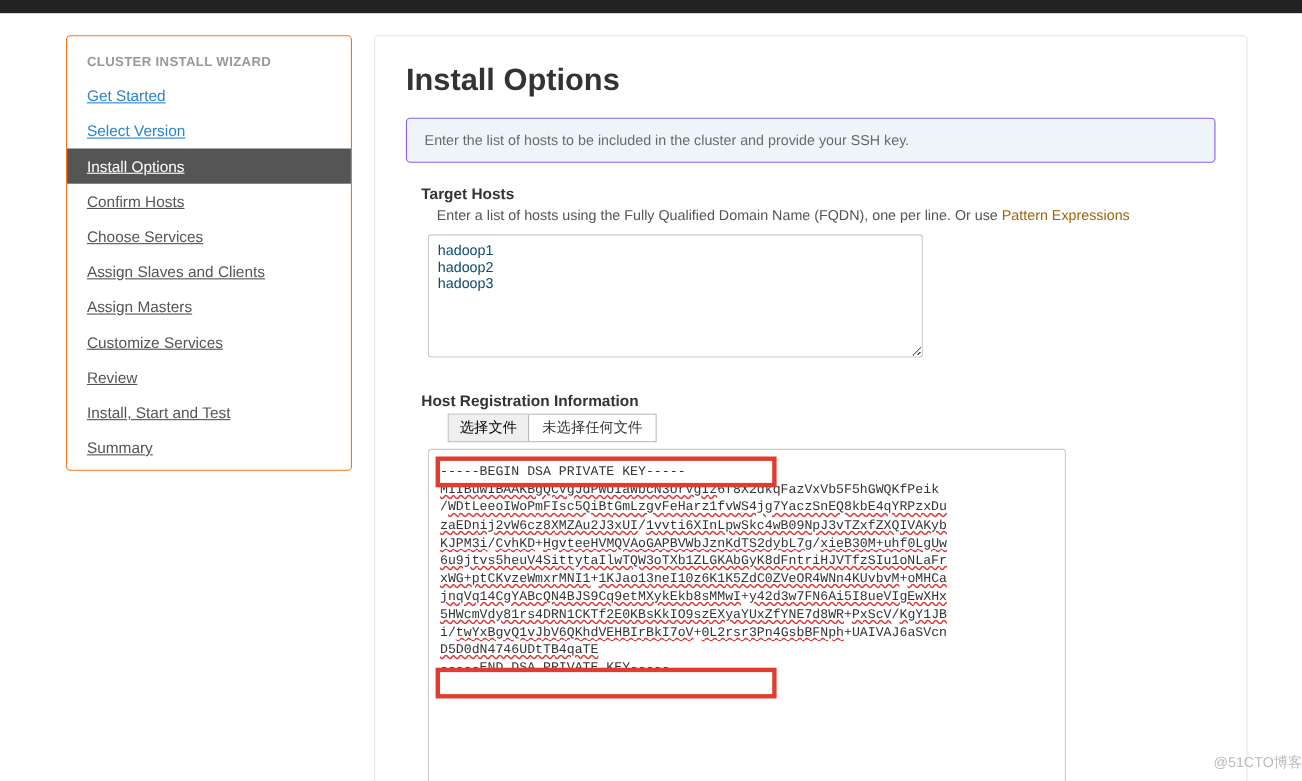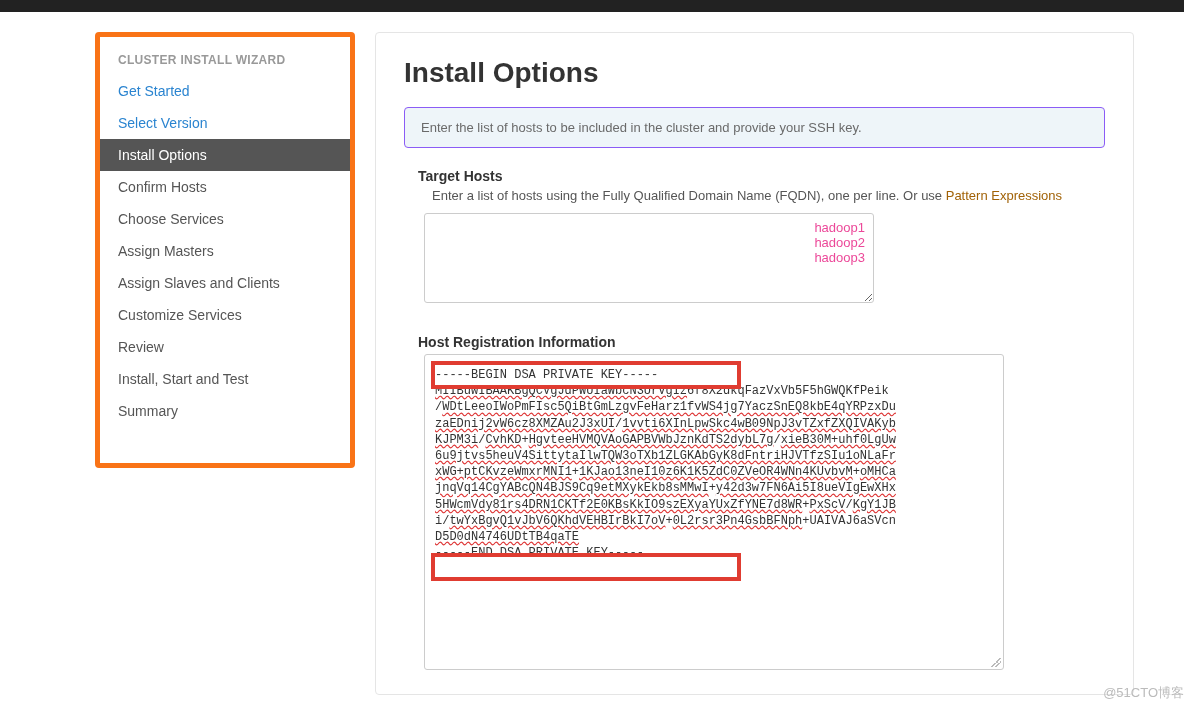--- a/index.html
+++ b/index.html
@@ -1,30 +1,30 @@
 <!DOCTYPE html>
 <html><head>
   <meta charset="utf-8">
   <style>
     * { box-sizing: border-box; margin: 0; padding: 0; }
     body { font-family: "Helvetica Neue", Helvetica, Arial, sans-serif; font-size: 14px; color: #333; background: #fff; }
     .topbar { height: 12px; background: #222; width: 100%; }
     .container { display: flex; padding: 20px 50px 0 60px; gap: 20px; align-items: flex-start; }
-    .sidebar { width: 260px; border: 5px solid #f97316; border-radius: 4px; background: #fff; padding-bottom: 36px; margin-left: 35px; }
+    .sidebar { width: 260px; border: 1px solid #f97316; border-radius: 4px; background: #fff; padding-bottom: 4px; }
     .sidebar-title { font-size: 12px; color: #999; font-weight: 600; padding: 16px 18px 8px; letter-spacing: 0.3px; }
-    .sidebar-item { display: block; padding: 8px 18px; font-size: 14px; color: #555; cursor: default; }
+    .sidebar-item { display: block; padding: 8px 18px; font-size: 14px; color: #555; cursor: default; text-decoration: underline; }
     .sidebar-item.link { color: #2a84d0; cursor: pointer; }
     .sidebar-item.active { background: #555; color: #fff; }
     .main { flex: 1; border: 1px solid #e5e5e5; border-radius: 4px; padding: 24px 28px 24px 28px; }
     .page-title { font-size: 28px; font-weight: 700; color: #333; margin-bottom: 18px; }
     .info-box { background: #eef5f9; border: 1px solid #8b5cf6; border-radius: 4px; padding: 12px 16px; color: #6a6a6a; margin-bottom: 20px; font-size: 13px; }
     .section-label { font-weight: 700; color: #333; margin-top: 13px; margin-bottom: 4px; font-size: 14px; padding-left: 14px; }
     .section-desc { color: #555; font-size: 13px; margin-bottom: 10px; padding-left: 28px; }
     .section-desc a { color: #a16207; text-decoration: none; }
-    .txtarea { width: 100%; max-width: 450px; height: 90px; border: 1px solid #ccc; border-radius: 3px; padding: 6px 8px; font-family: inherit; font-size: 13px; color: #ec4899; resize: both; margin-left: 20px; text-align: right; }
+    .txtarea { width: 100%; max-width: 450px; height: 112px; border: 1px solid #ccc; border-radius: 3px; padding: 6px 8px; font-family: inherit; font-size: 13px; color: #0c4a6e; resize: both; margin-left: 20px; }
     .radio-row { display: flex; align-items: center; gap: 4px; font-size: 13px; color: #555; padding-left: 14px; margin-bottom: 8px; }
     .radio-row a { color: #3b97db; text-decoration: none; }
     .file-row { display: inline-flex; align-items: stretch; border: 1px solid #bbb; margin-left: 38px; margin-bottom: 4px; }
     .file-btn { background: #efefef; border: none; border-right: 1px solid #bbb; padding: 3px 10px; font-size: 13px; cursor: pointer; font-family: inherit; }
     .file-label { padding: 3px 12px; font-size: 13px; color: #333; }
     .key-box { position: relative; width: 96%; max-width: 580px; height: 316px; border: 1px solid #ccc; border-radius: 3px; padding: 12px 10px 10px; margin-left: 20px; margin-top: 2px; overflow: hidden; }
     .key-content { font-family: "Courier New", monospace; font-size: 12px; color: #333; line-height: 1.35; word-break: break-all; }
     .key-content .u { text-decoration: underline; text-decoration-style: wavy; text-decoration-color: #d33; }
     .highlight-box { position: absolute; border: 4px solid #e03c31; pointer-events: none; }
     .hb1 { top: 6px; left: 6px; width: 310px; height: 28px; }
@@ -39,41 +39,45 @@
 
 <div class="container">
 
   <div class="sidebar">
     <div class="sidebar-title">CLUSTER INSTALL WIZARD</div>
     <div class="sidebar-item link">Get Started</div>
     <div class="sidebar-item link">Select Version</div>
     <div class="sidebar-item active">Install Options</div>
     <div class="sidebar-item">Confirm Hosts</div>
     <div class="sidebar-item">Choose Services</div>
+    <div class="sidebar-item">Assign Slaves and Clients</div>
     <div class="sidebar-item">Assign Masters</div>
-    <div class="sidebar-item">Assign Slaves and Clients</div>
     <div class="sidebar-item">Customize Services</div>
     <div class="sidebar-item">Review</div>
     <div class="sidebar-item">Install, Start and Test</div>
     <div class="sidebar-item">Summary</div>
   </div>
 
   <div class="main">
     <h1 class="page-title">Install Options</h1>
     <div class="info-box">Enter the list of hosts to be included in the cluster and provide your SSH key.</div>
 
     <div class="section-label">Target Hosts</div>
     <div class="section-desc">
       <span>Enter a list of hosts using the Fully Qualified Domain Name (FQDN), one per line. Or use </span><a href="#">Pattern Expressions</a>
     </div>
     <textarea class="txtarea" style="">hadoop1
 hadoop2
 hadoop3</textarea>
 
     <div class="section-label" style="margin-top:28px;">Host Registration Information</div>
+    <div class="file-row">
+      <button class="file-btn">选择文件</button>
+      <span class="file-label">未选择任何文件</span>
+    </div>
 
     <div class="key-box">
       <div class="highlight-box hb1"></div>
       <div class="highlight-box hb2"></div>
       <div class="key-content">
         <span>-----BEGIN DSA PRIVATE KEY-----</span><br>
         <span class="u">MIIBuwIBAAKBgQCVgJdPWUIaWbcN3UrVgIz</span><span>6f8X2dkqFazVxVb5F5hGWQKfPeik</span><br>
         <span>/</span><span class="u">WDtLeeoIWoPmFIsc5QiBtGmLzgvFeHarz1fvWS4jg7YaczSnEQ8kbE4qYRPzxDu</span><br>
         <span class="u">zaEDnij2vW6cz8XMZAu2J3xUI</span><span>/</span><span class="u">1vvti6XInLpwSkc4wB09NpJ3vTZxfZXQIVAKyb</span><br>
         <span class="u">KJPM3i</span><span>/</span><span class="u">CvhKD</span><span>+</span><span class="u">HgvteeHVMQVAoGAPBVWbJznKdTS2dybL7g</span><span>/</span><span class="u">xieB30M+uhf0LgUw</span><br>

